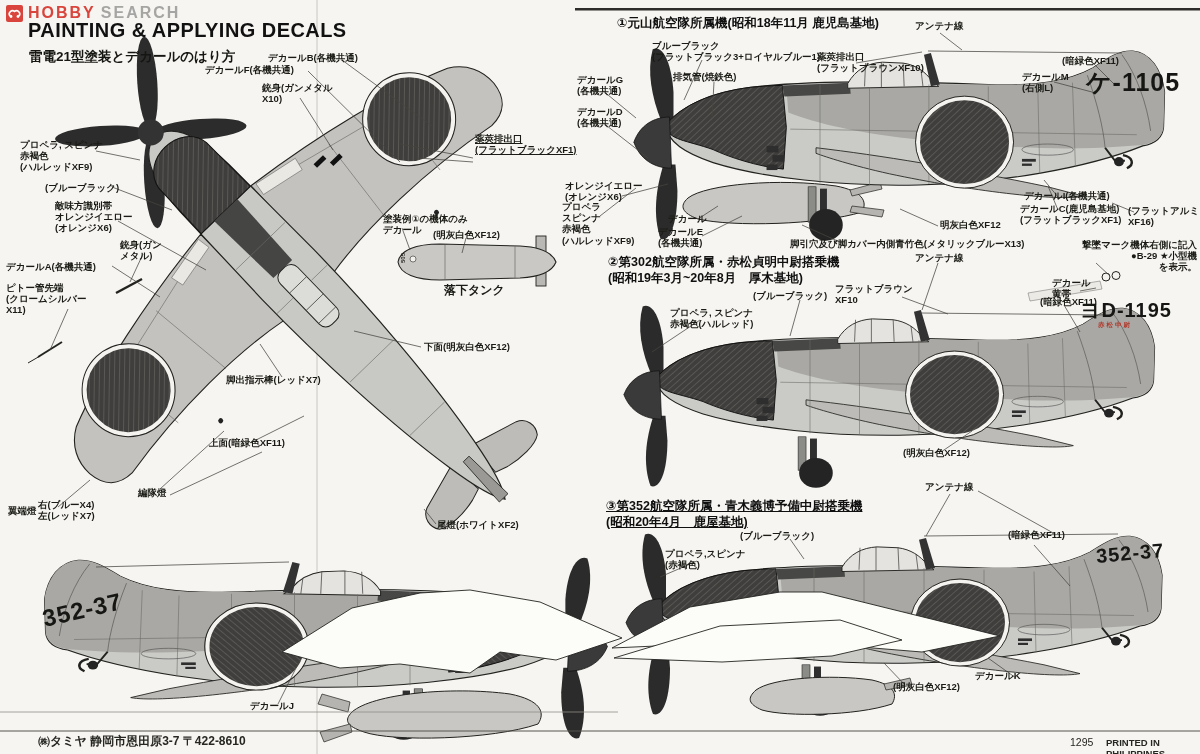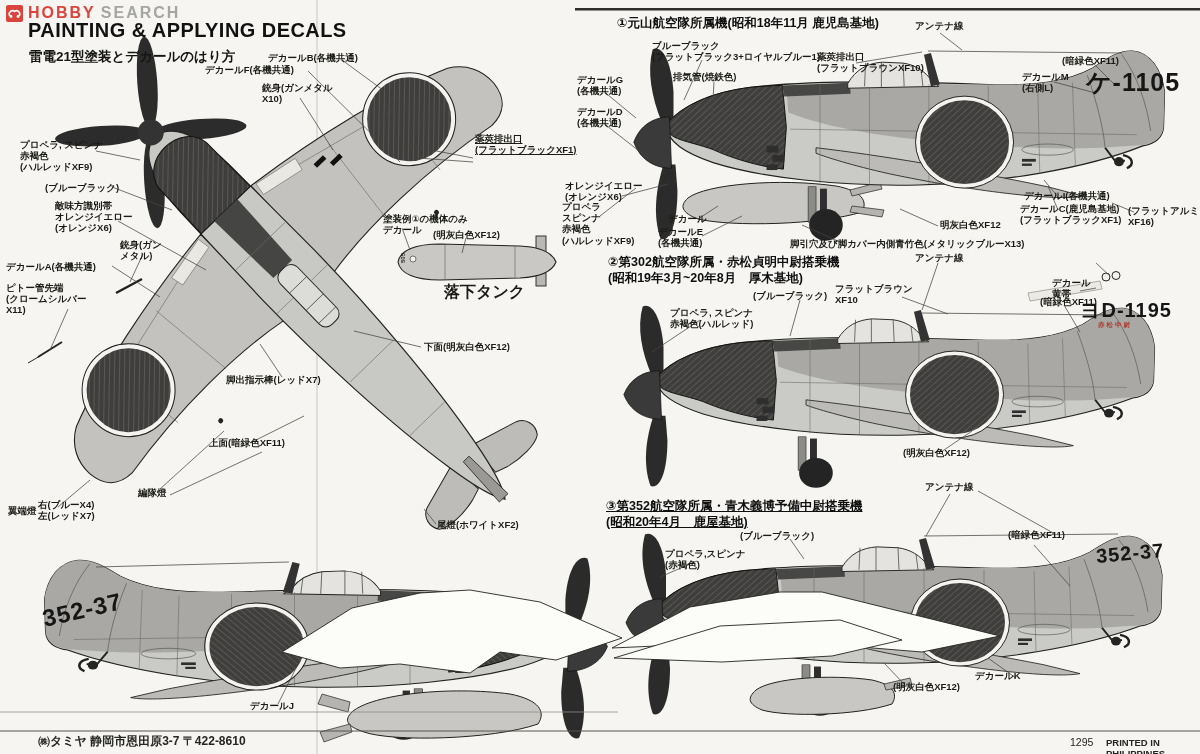--- a/index.html
+++ b/index.html
@@ -257,21 +257,21 @@
   <div class="lbl" style="left:209px;top:437px;">上面(暗緑色XF11)</div>
   <div class="lbl" style="left:138px;top:487px;">編隊燈</div>
   <div class="lbl" style="left:8px;top:505px;">翼端燈</div>
   <div class="lbl" style="left:38px;top:499px;">右(ブルーX4)
 左(レッドX7)</div>
   <div class="lbl" style="left:437px;top:519px;">尾燈(ホワイトXF2)</div>
 
   <div class="lbl" style="left:383px;top:213px;">塗装例①の機体のみ
 デカール</div>
   <div class="lbl" style="left:433px;top:229px;">(明灰白色XF12)</div>
-  <div class="lbl" style="left:444px;top:283px;font-size:16px;">落下タンク</div>
+  <div class="lbl" style="left:444px;top:283px;font-size:12px;">落下タンク</div>
   <div class="tinyrot" style="left:398px;top:255px;">505</div>
 
   <div class="cap" style="left:617px;top:16px;">①元山航空隊所属機(昭和18年11月 鹿児島基地)</div>
   <div class="tail" style="left:1086px;top:66px;font-size:25px;">ケ-1105</div>
   <div class="lbl" style="left:915px;top:20px;">アンテナ線</div>
   <div class="lbl" style="left:652px;top:40px;">ブルーブラック
 (フラットブラック3+ロイヤルブルー1)</div>
   <div class="lbl" style="left:817px;top:51px;">薬莢排出口
 (フラットブラウンXF10)</div>
   <div class="lbl" style="left:673px;top:71px;">排気管(焼鉄色)</div>
@@ -303,20 +303,23 @@
 (昭和19年3月~20年8月　厚木基地)</div>
   <div class="tail" style="left:1080px;top:297px;font-size:20px;">ヨD-1195</div>
   <div class="redsub" style="left:1098px;top:321px;">赤松中尉</div>
   <div class="lbl" style="left:915px;top:252px;">アンテナ線</div>
   <div class="lbl" style="left:835px;top:283px;">フラットブラウン
 XF10</div>
   <div class="lbl" style="left:753px;top:290px;">(ブルーブラック)</div>
   <div class="lbl" style="left:670px;top:307px;">プロペラ, スピンナ
 赤褐色(ハルレッド)</div>
   <div class="lbl" style="left:1040px;top:296px;">(暗緑色XF11)</div>
+  <div class="lbl" style="left:1075px;top:239px;width:122px;text-align:right;">撃墜マーク機体右側に記入
+●B-29 ★小型機
+を表示。</div>
   <div class="lbl" style="left:1052px;top:277px;">デカール
 黄帯</div>
   <div class="lbl" style="left:903px;top:447px;">(明灰白色XF12)</div>
 
   <div class="cap" style="left:606px;top:499px;text-decoration:underline;">③第352航空隊所属・青木義博予備中尉搭乗機
 (昭和20年4月　鹿屋基地)</div>
   <div class="tail" style="left:1096px;top:542px;font-size:20px;transform:rotate(-5deg);">352-37</div>
   <div class="lbl" style="left:925px;top:481px;">アンテナ線</div>
   <div class="lbl" style="left:740px;top:530px;">(ブルーブラック)</div>
   <div class="lbl" style="left:665px;top:548px;">プロペラ,スピンナ

